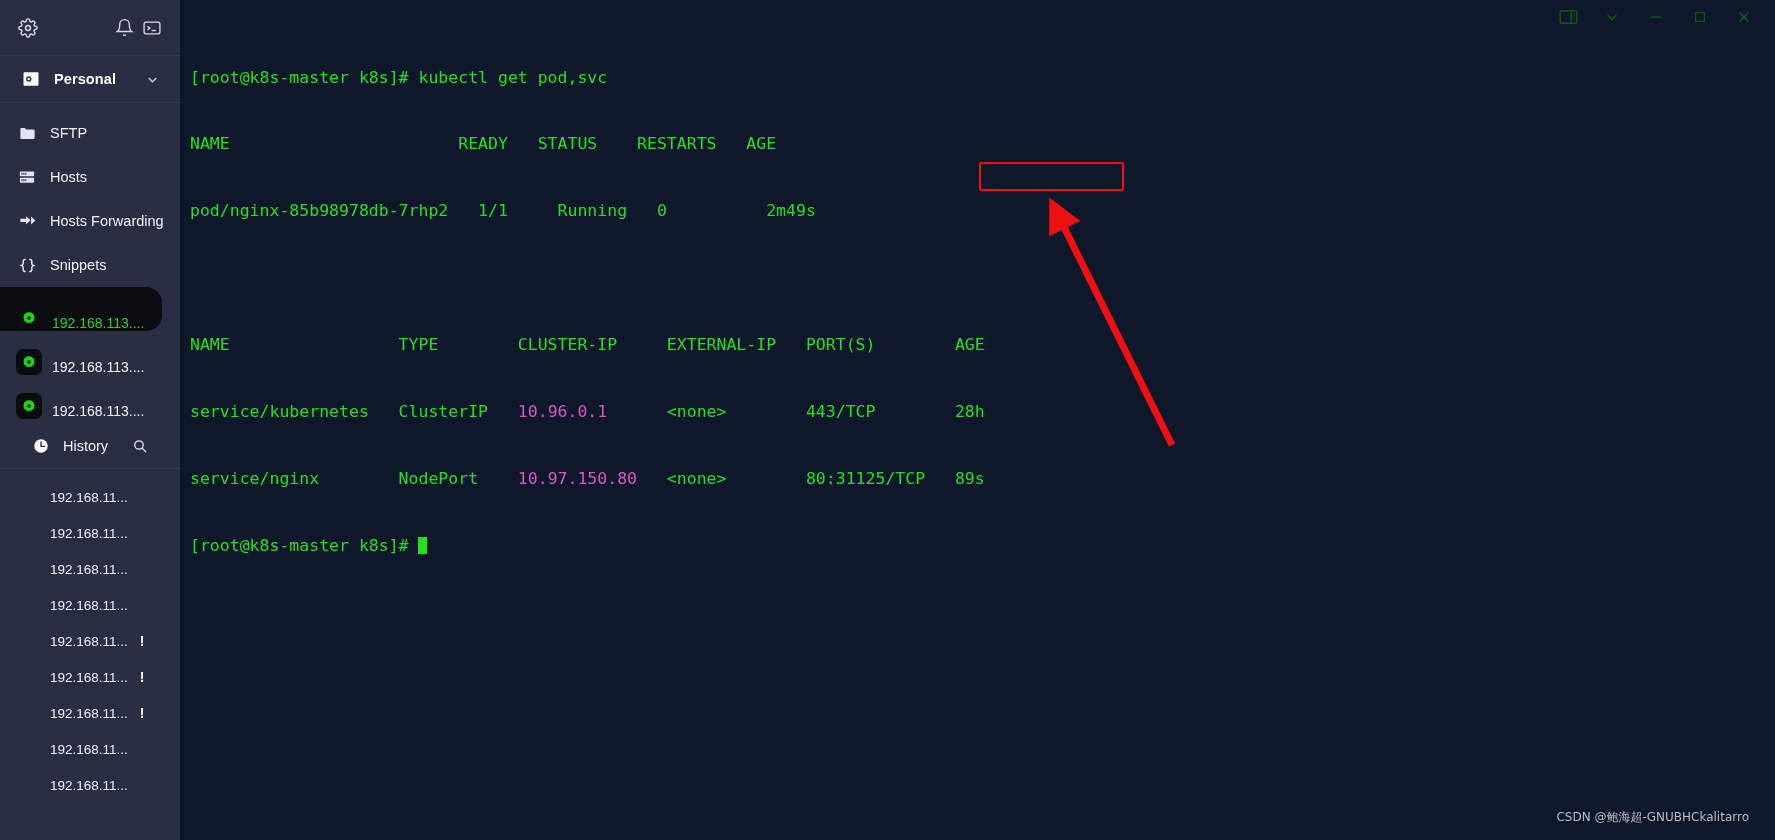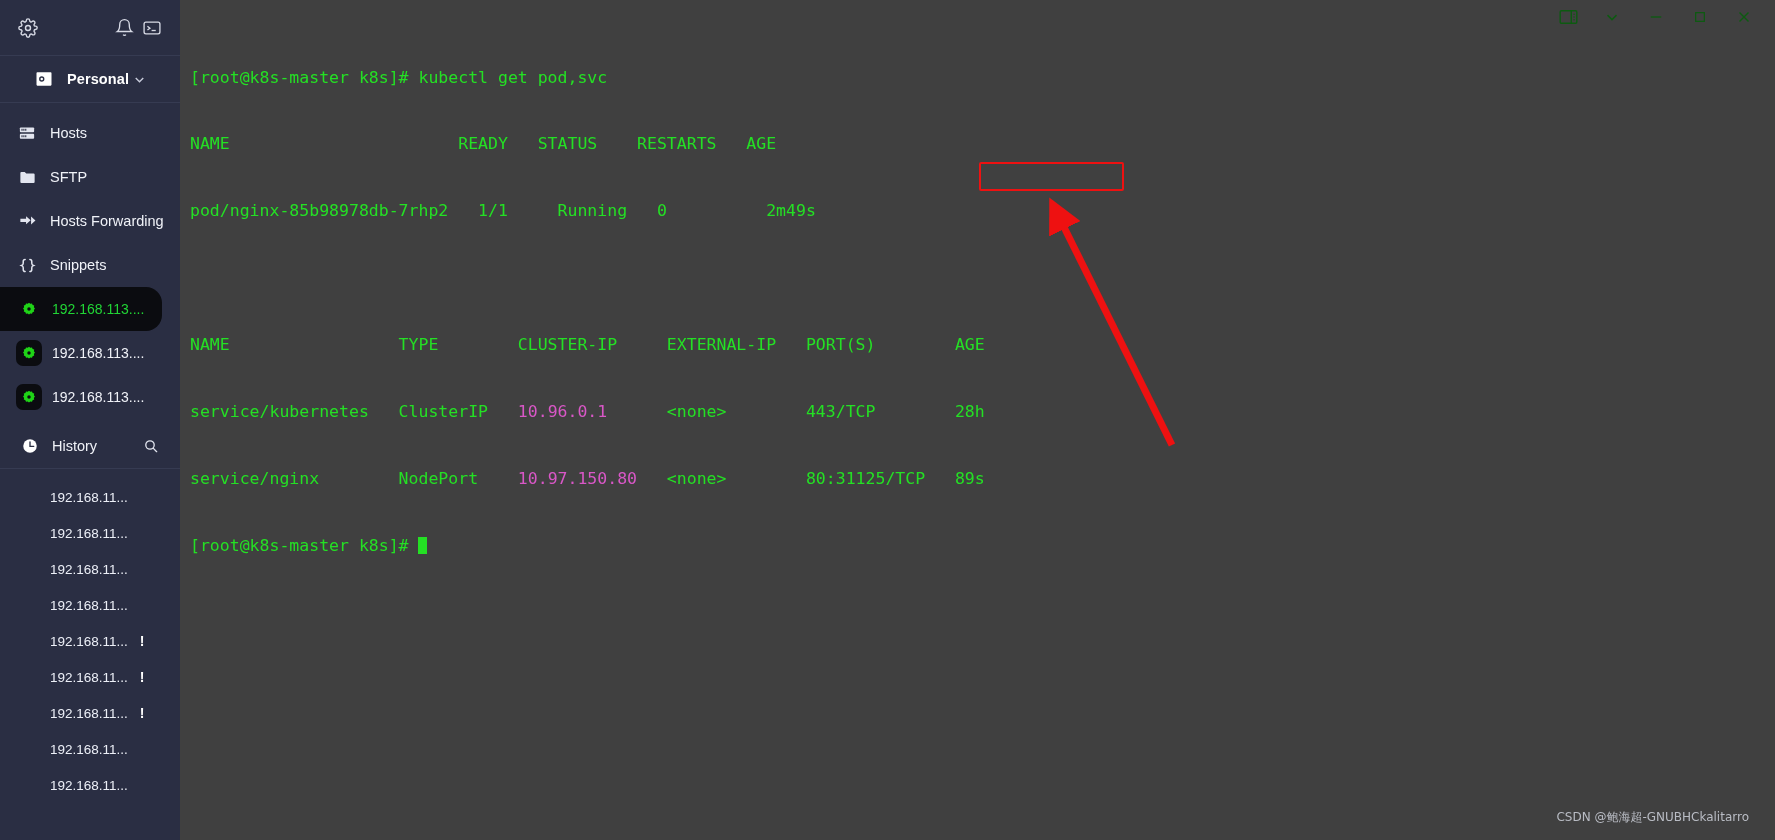--- a/index.html
+++ b/index.html
@@ -39,21 +39,21 @@
     color: #d7dae5;
     margin-right: 4px;
   }
   .tb-icon:last-child { margin-right: 0; }
   .tb-icon svg { display: block; }
 
   .sb-account {
     height: 47px;
     display: flex;
     align-items: center;
-    padding: 0 33px;
+    padding: 0 20px;
     border-bottom: 1px solid #363b52;
     justify-content: space-between;
   }
   .sb-account .acct-icon {
     width: 22px; height: 22px;
     color: #ffffff;
     display: flex; align-items: center; justify-content: center;
     margin-right: 12px;
   }
   .sb-account .acct-label {
@@ -86,21 +86,21 @@
   }
   .nav-item .nav-label {
     font-size: 14.5px;
     color: #f0f2f8;
     white-space: nowrap;
   }
 
   .host-item {
     height: 44px;
     display: flex;
-    align-items: center;
+    align-items: flex-end;
     padding: 0 10px 0 16px;
     margin: 0 2px 0 0;
   }
   .host-item .host-icon {
     width: 26px; height: 26px;
     border-radius: 7px;
     background: #0b0c10;
     display: flex; align-items: center; justify-content: center;
     margin-right: 10px;
     flex: 0 0 26px;
@@ -116,21 +116,21 @@
     border-radius: 0 16px 16px 0;
     margin-right: 18px;
   }
   .host-item.active .host-icon { background: transparent; }
   .host-item.active .host-label { color: #21d435; }
 
   .sb-history {
     height: 46px;
     display: flex;
     align-items: center;
-    padding: 0 20px;
+    padding: 0 31px;
     margin-top: 4px;
     border-bottom: 1px solid #363b52;
   }
   .sb-history .hist-icon {
     width: 20px; height: 20px;
     display: flex; align-items: center; justify-content: center;
     margin-right: 12px;
     color: #ffffff;
     flex: 0 0 20px;
   }
@@ -160,21 +160,21 @@
     font-size: 14px;
     font-weight: bold;
     width: 14px;
     text-align: center;
   }
 
   
   #terminal-area {
     flex: 1;
     position: relative;
-    background: #404040;
+    background: #0f172a;
     overflow: hidden;
   }
   #titlebar {
     position: absolute;
     top: 0; right: 0;
     height: 34px;
     display: flex;
     align-items: center;
     padding-right: 14px;
     z-index: 5;
@@ -272,49 +272,49 @@
       </div>
       <div class="acct-label">Personal</div>
       <div class="acct-chev">
         <svg width="15" height="15" viewBox="0 0 24 24" fill="none" stroke="currentColor" stroke-width="2.2">
           <polyline points="6,9.5 12,15.5 18,9.5"></polyline>
         </svg>
       </div>
     </div>
 
     <div class="sb-nav">
+
+      <div class="nav-item">
+        <span class="nav-icon">
+          <svg width="19" height="19" viewBox="0 0 24 24" fill="currentColor">
+            <path d="M3 6.2a1.3 1.3 0 0 1 1.3-1.3h4.2l1.9 2.1h9.3A1.3 1.3 0 0 1 21 8.3v9.4a1.3 1.3 0 0 1-1.3 1.3H4.3A1.3 1.3 0 0 1 3 17.7V6.2z"></path>
+          </svg>
+        </span>
+        <span class="nav-label">SFTP</span>
+      </div>
 
       <div class="nav-item">
         <span class="nav-icon">
           <svg width="18" height="18" viewBox="0 0 24 24" fill="currentColor">
             <rect x="2.5" y="4.5" width="19" height="6.4" rx="1.2"></rect>
             <rect x="2.5" y="13.1" width="19" height="6.4" rx="1.2"></rect>
             <rect x="4.6" y="6.4" width="1.5" height="2.6" fill="#2a2e43"></rect>
             <rect x="7.1" y="6.4" width="1.5" height="2.6" fill="#2a2e43"></rect>
             <rect x="9.6" y="6.4" width="1.5" height="2.6" fill="#2a2e43"></rect>
             <rect x="4.6" y="15" width="1.5" height="2.6" fill="#2a2e43"></rect>
             <rect x="7.1" y="15" width="1.5" height="2.6" fill="#2a2e43"></rect>
             <rect x="9.6" y="15" width="1.5" height="2.6" fill="#2a2e43"></rect>
           </svg>
         </span>
         <span class="nav-label">Hosts</span>
       </div>
 
       <div class="nav-item">
         <span class="nav-icon">
           <svg width="19" height="19" viewBox="0 0 24 24" fill="currentColor">
-            <path d="M3 6.2a1.3 1.3 0 0 1 1.3-1.3h4.2l1.9 2.1h9.3A1.3 1.3 0 0 1 21 8.3v9.4a1.3 1.3 0 0 1-1.3 1.3H4.3A1.3 1.3 0 0 1 3 17.7V6.2z"></path>
-          </svg>
-        </span>
-        <span class="nav-label">SFTP</span>
-      </div>
-
-      <div class="nav-item">
-        <span class="nav-icon">
-          <svg width="19" height="19" viewBox="0 0 24 24" fill="currentColor">
             <path d="M3 8.5h7.2v-3L16 10.5l-5.8 5v-3H3v-4z"></path>
             <path d="M16.5 5.8L22 10.8l-5.5 5V5.8z"></path>
           </svg>
         </span>
         <span class="nav-label">Hosts Forwarding</span>
       </div>
 
       <div class="nav-item">
         <span class="nav-icon">
           <svg width="19" height="19" viewBox="0 0 24 24" fill="none" stroke="currentColor" stroke-width="1.9" stroke-linecap="round">

